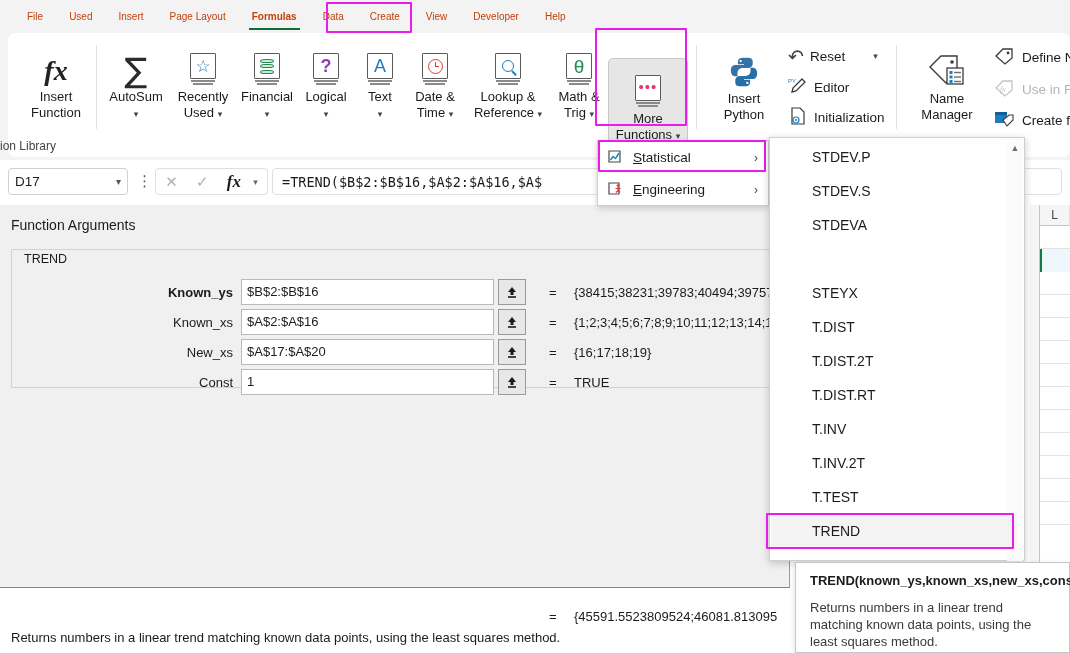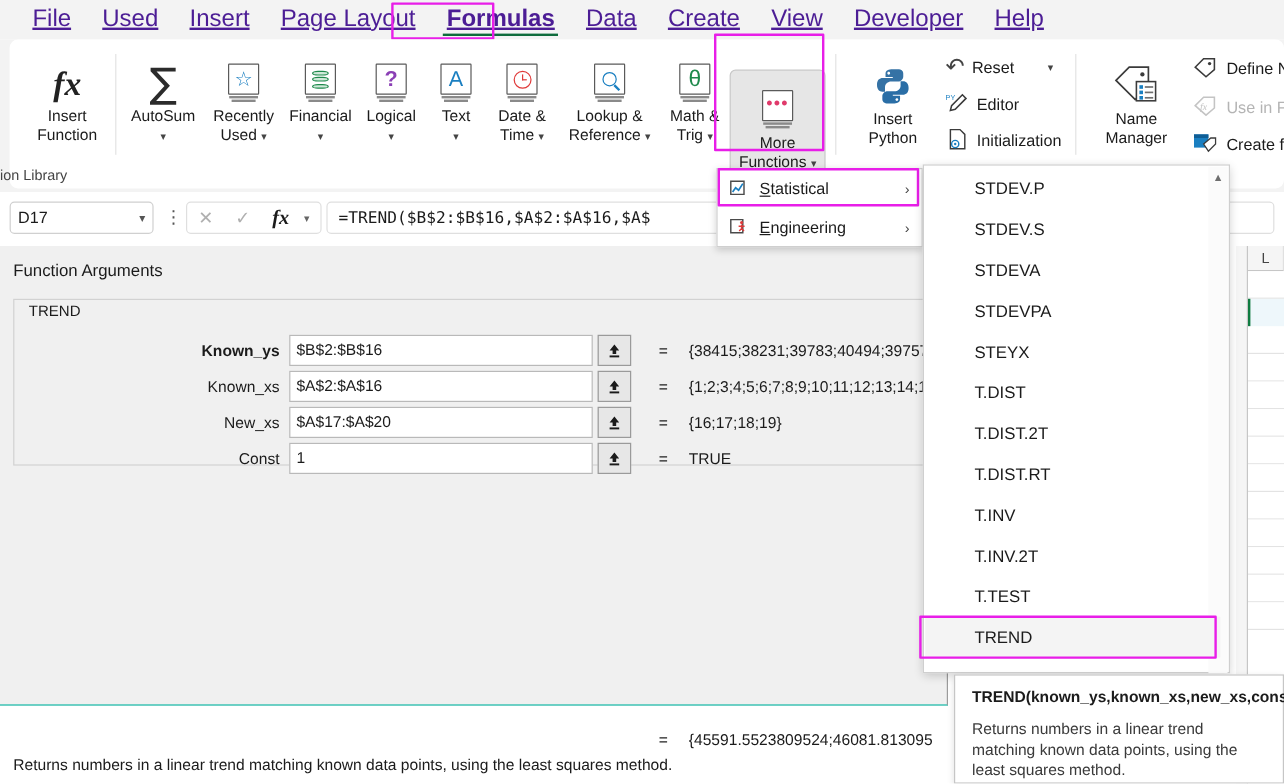--- a/index.html
+++ b/index.html
@@ -13,21 +13,21 @@
   }
 
   
   #tabbar {
     position:absolute; left:0; top:0; width:1070px; height:33px;
     background:#f3f3f3;
     display:flex; align-items:center; padding-left:14px;
   }
   .tab {
     position:relative; height:33px; line-height:33px;
-    padding:0 13px; font-size:20px; color:#4c1d95; white-space:nowrap;text-decoration:underline;
+    padding:0 13px; font-size:10px; color:#c2410c; white-space:nowrap;
   }
   .tab.active { font-weight:bold; }
   .tab.active .tab-underline {
     position:absolute; left:10px; right:10px; bottom:3px; height:2.5px;
     background:#0e6b3c;
   }
   .hl-box {
     position:absolute; border:2px solid #e81ee8; pointer-events:none;
     border-radius:1px;
   }
@@ -603,21 +603,20 @@
 </div>
 <div class="hl-box" style="left:598px; top:140px; width:168px; height:32px;"></div>
 
 <div id="stat-flyout">
   <div id="stat-scrollbar">
     <div id="stat-scroll-up">▲</div>
   </div>
   <div class="fn-item" style="top:2px;">STDEV.P</div>
   <div class="fn-item" style="top:36px;">STDEV.S</div>
   <div class="fn-item" style="top:70px;">STDEVA</div>
-  <div class="fn-item" style="top:104px;">STDEVPA</div>
   <div class="fn-item" style="top:138px;">STEYX</div>
   <div class="fn-item" style="top:172px;">T.DIST</div>
   <div class="fn-item" style="top:206px;">T.DIST.2T</div>
   <div class="fn-item" style="top:240px;">T.DIST.RT</div>
   <div class="fn-item" style="top:274px;">T.INV</div>
   <div class="fn-item" style="top:308px;">T.INV.2T</div>
   <div class="fn-item" style="top:342px;">T.TEST</div>
   <div class="fn-item sel" style="top:376px;">TREND</div>
 </div>
 <div class="hl-box" style="left:766px; top:513px; width:248px; height:36px;"></div>

